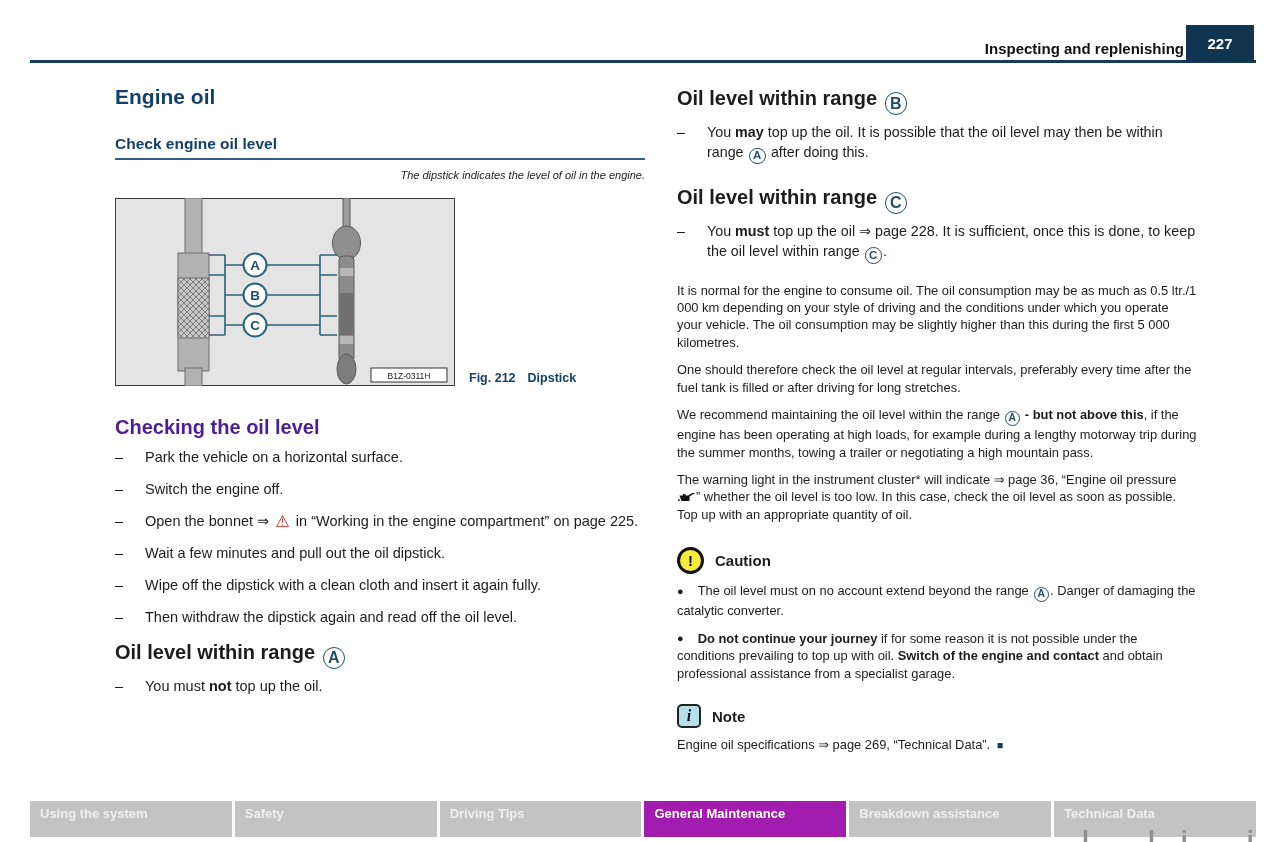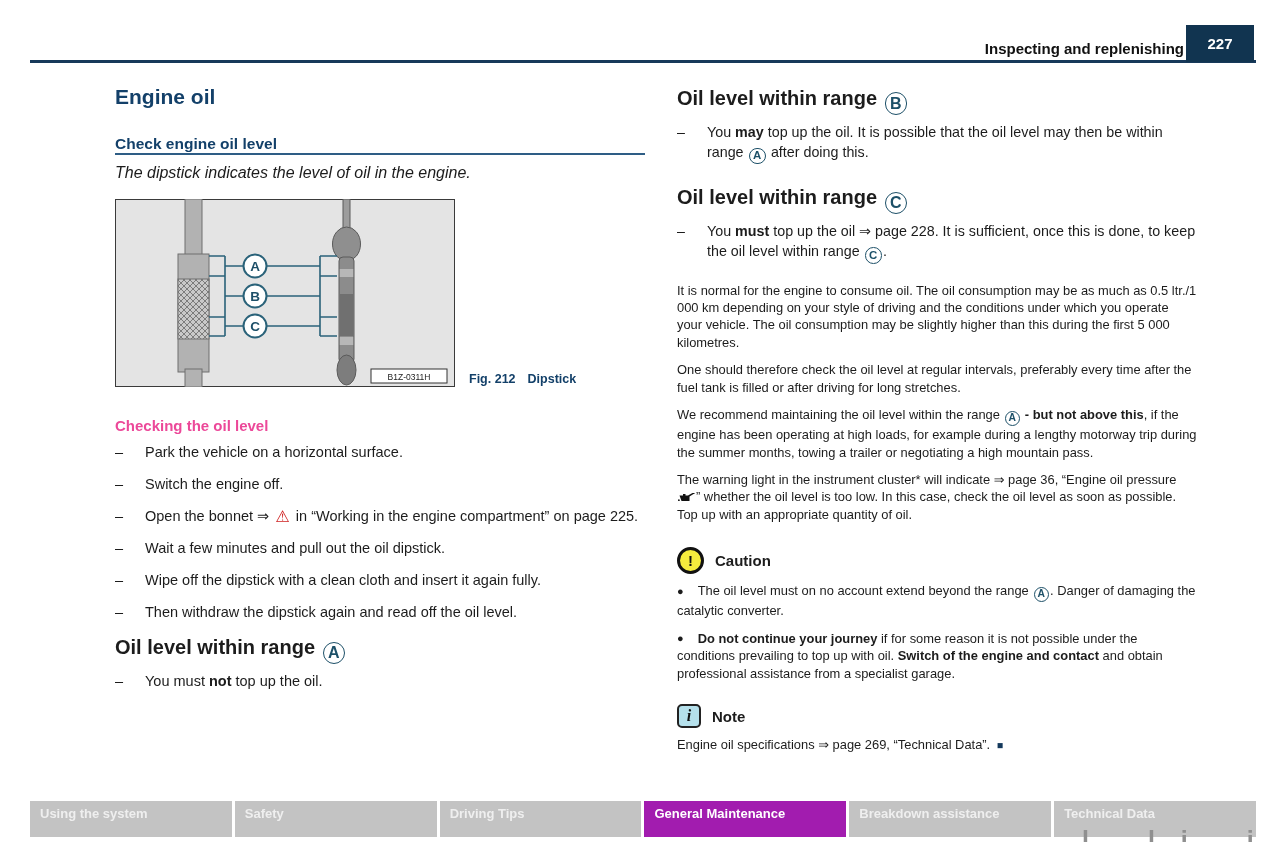--- a/index.html
+++ b/index.html
@@ -19,31 +19,31 @@
     display:flex; align-items:center; justify-content:center;
   }
 
   
   .col-left  { position:absolute; left:115px; top:85px;  width:530px; }
   .col-right { position:absolute; left:677px; top:85px;  width:520px; }
 
   h1.title { margin:0 0 26px 0; font-size:21px; color:#134069; }
   h2.subtitle {
     margin:0 0 9px 0; font-size:15.5px; color:#134069;
-    border-bottom:2px solid #2e5d85; 
-  }
-  .lead { font-style:italic; font-size:16px; margin:0 0 17px 0; }
+    border-bottom:2px solid #2e5d85; padding-bottom:5px;
+  }
+  .lead { font-style:italic; font-size:11px; margin:0 0 17px 0;text-align:right; }
 
   
   .fig-wrap { display:flex; align-items:flex-end; gap:14px; }
   .fig-frame { width:340px; height:188px; }
   .fig-caption { color:#134069; font-size:12.5px; font-weight:bold; white-space:nowrap; padding-bottom:1px; }
   .fig-caption .cap-label { margin-left:12px; }
 
-  .sec-head { font-size:15px; font-weight:bold; margin:30px 0 8px 0; color:#ec4899; }
+  .sec-head { font-size:20px; font-weight:bold; margin:30px 0 8px 0; color:#4c1d95; }
 
   ul.steps { list-style:none; margin:0; padding:0; }
   ul.steps li { display:flex; margin:0 0 12px 0; font-size:14.5px; line-height:20px; }
   ul.steps .dash { flex:0 0 30px; }
   ul.steps .txt { flex:1; }
 
   .range-head { font-size:20px; font-weight:bold; margin:22px 0 7px 0; }
   .range-head.first { margin-top:2px; }
 
   

